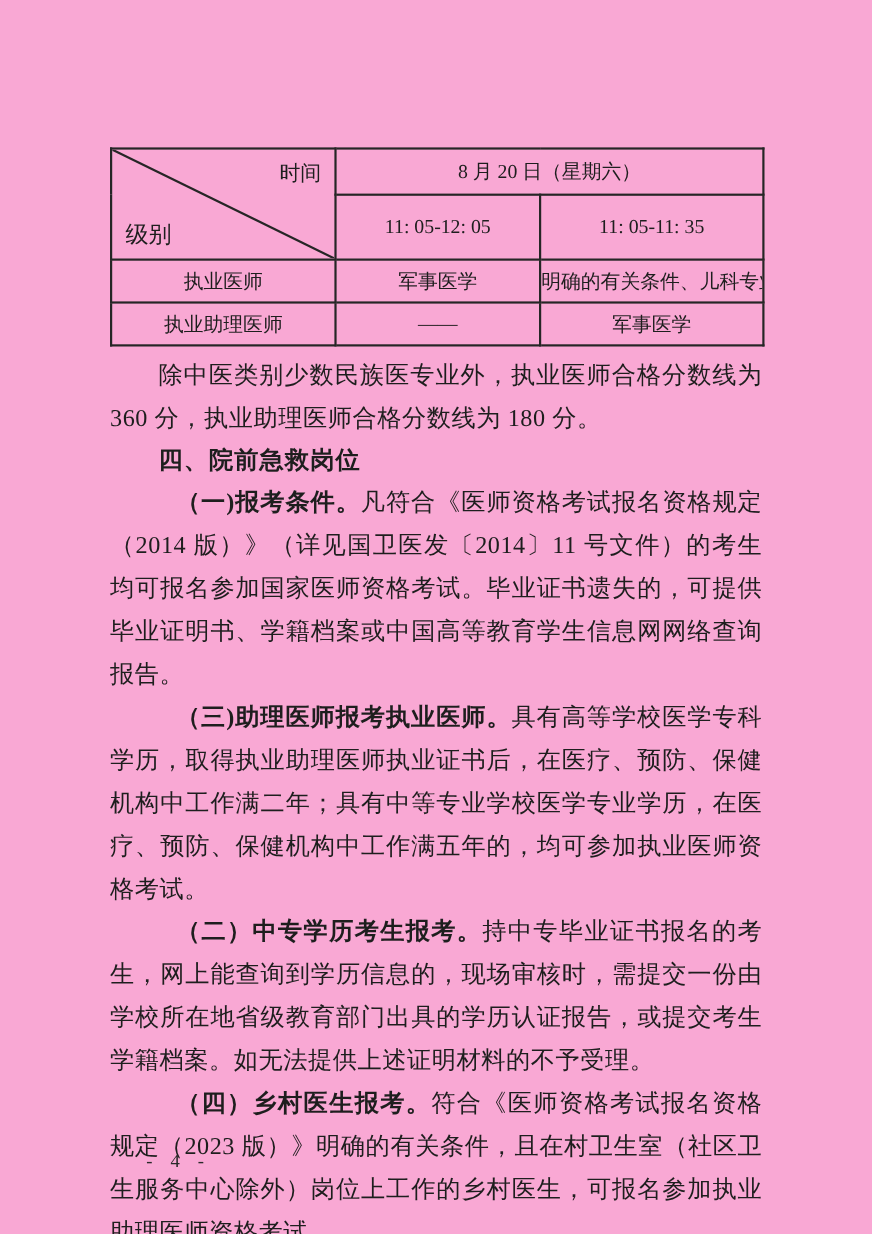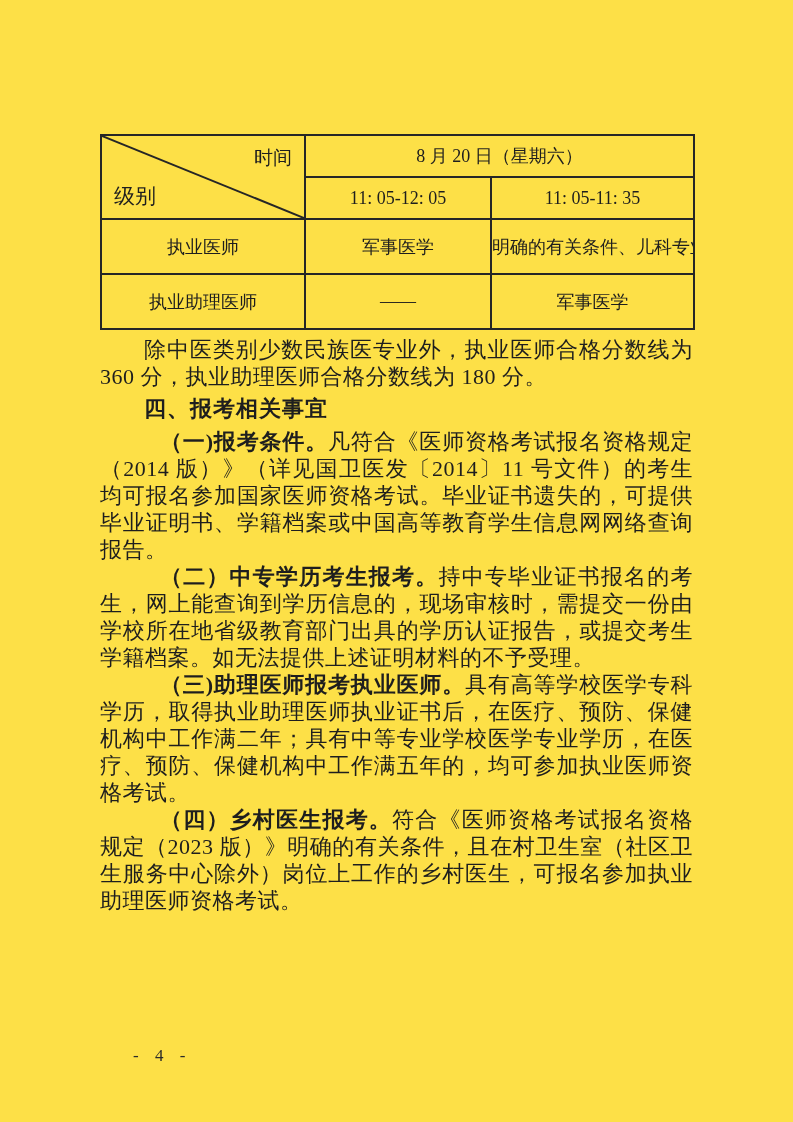--- a/index.html
+++ b/index.html
@@ -1,21 +1,21 @@
 <!DOCTYPE html>
 <html><head>
 <meta charset="utf-8">
 <style>
   html, body { margin: 0; padding: 0; background: #e8e8e8; }
   .page {
     position: relative;
     width: 793px;
     height: 1122px;
     margin: 0 auto;
-    background: #fde047;
+    background: #f9a8d4;
     font-family: "Liberation Serif", "DejaVu Serif", serif;
     color: #1e1e1e;
     overflow: hidden;
   }
   .content {
     position: absolute;
     left: 100px;
     top: 134px;
     width: 593px;
   }
@@ -45,27 +45,27 @@
     position: absolute;
     top: 9px; right: 12px;
     font-size: 19px;
   }
   .corner-bl {
     position: absolute;
     bottom: 8px; left: 12px;
     font-size: 21px;
   }
   tr.hrow1 { height: 42px; }
-  tr.hrow2 { height: 42px; }
-  tr.drow  { height: 55px; border-radius: 11px; }
+  tr.hrow2 { height: 59px; }
+  tr.drow  { height: 39px; border-radius: 11px; }
   
   .para {
     margin: 0;
     font-size: 22px;
-    line-height: 27px;
+    line-height: 39px;
     text-align: justify;
     text-justify: inter-character;
     text-indent: 44px;
     letter-spacing: 0.5px;
   }
   .para .lead { font-weight: bold; margin-left: 16px; }
   .section-heading {
     margin: 0;
     font-family: "Liberation Sans", "DejaVu Sans", sans-serif;
     font-weight: bold;
@@ -118,26 +118,26 @@
         <tr class="drow">
           <td>执业助理医师</td>
           <td>——</td>
           <td>军事医学</td>
         </tr>
       </tbody>
     </table>
 
     <p class="para"><span>除中医类别少数民族医专业外，执业医师合格分数线为 360 分，执业助理医师合格分数线为 180 分。</span></p>
 
-    <p class="section-heading">四、报考相关事宜</p>
+    <p class="section-heading">四、院前急救岗位</p>
 
     <p class="para"><b class="lead">（一)报考条件。</b><span>凡符合《医师资格考试报名资格规定（2014 版）》（详见国卫医发〔2014〕11 号文件）的考生均可报名参加国家医师资格考试。毕业证书遗失的，可提供毕业证明书、学籍档案或中国高等教育学生信息网网络查询报告。</span></p>
 
+    <p class="para"><b class="lead">（三)助理医师报考执业医师。</b><span>具有高等学校医学专科学历，取得执业助理医师执业证书后，在医疗、预防、保健机构中工作满二年；具有中等专业学校医学专业学历，在医疗、预防、保健机构中工作满五年的，均可参加执业医师资格考试。</span></p>
+
     <p class="para"><b class="lead">（二）中专学历考生报考。</b><span>持中专毕业证书报名的考生，网上能查询到学历信息的，现场审核时，需提交一份由学校所在地省级教育部门出具的学历认证报告，或提交考生学籍档案。如无法提供上述证明材料的不予受理。</span></p>
-
-    <p class="para"><b class="lead">（三)助理医师报考执业医师。</b><span>具有高等学校医学专科学历，取得执业助理医师执业证书后，在医疗、预防、保健机构中工作满二年；具有中等专业学校医学专业学历，在医疗、预防、保健机构中工作满五年的，均可参加执业医师资格考试。</span></p>
 
     <p class="para"><b class="lead">（四）乡村医生报考。</b><span>符合《医师资格考试报名资格规定（2023 版）》明确的有关条件，且在村卫生室（社区卫生服务中心除外）岗位上工作的乡村医生，可报名参加执业助理医师资格考试。</span></p>
 
   </div>
 
   <div class="page-number">- 4 -</div>
 </div>
 
 </body></html>

